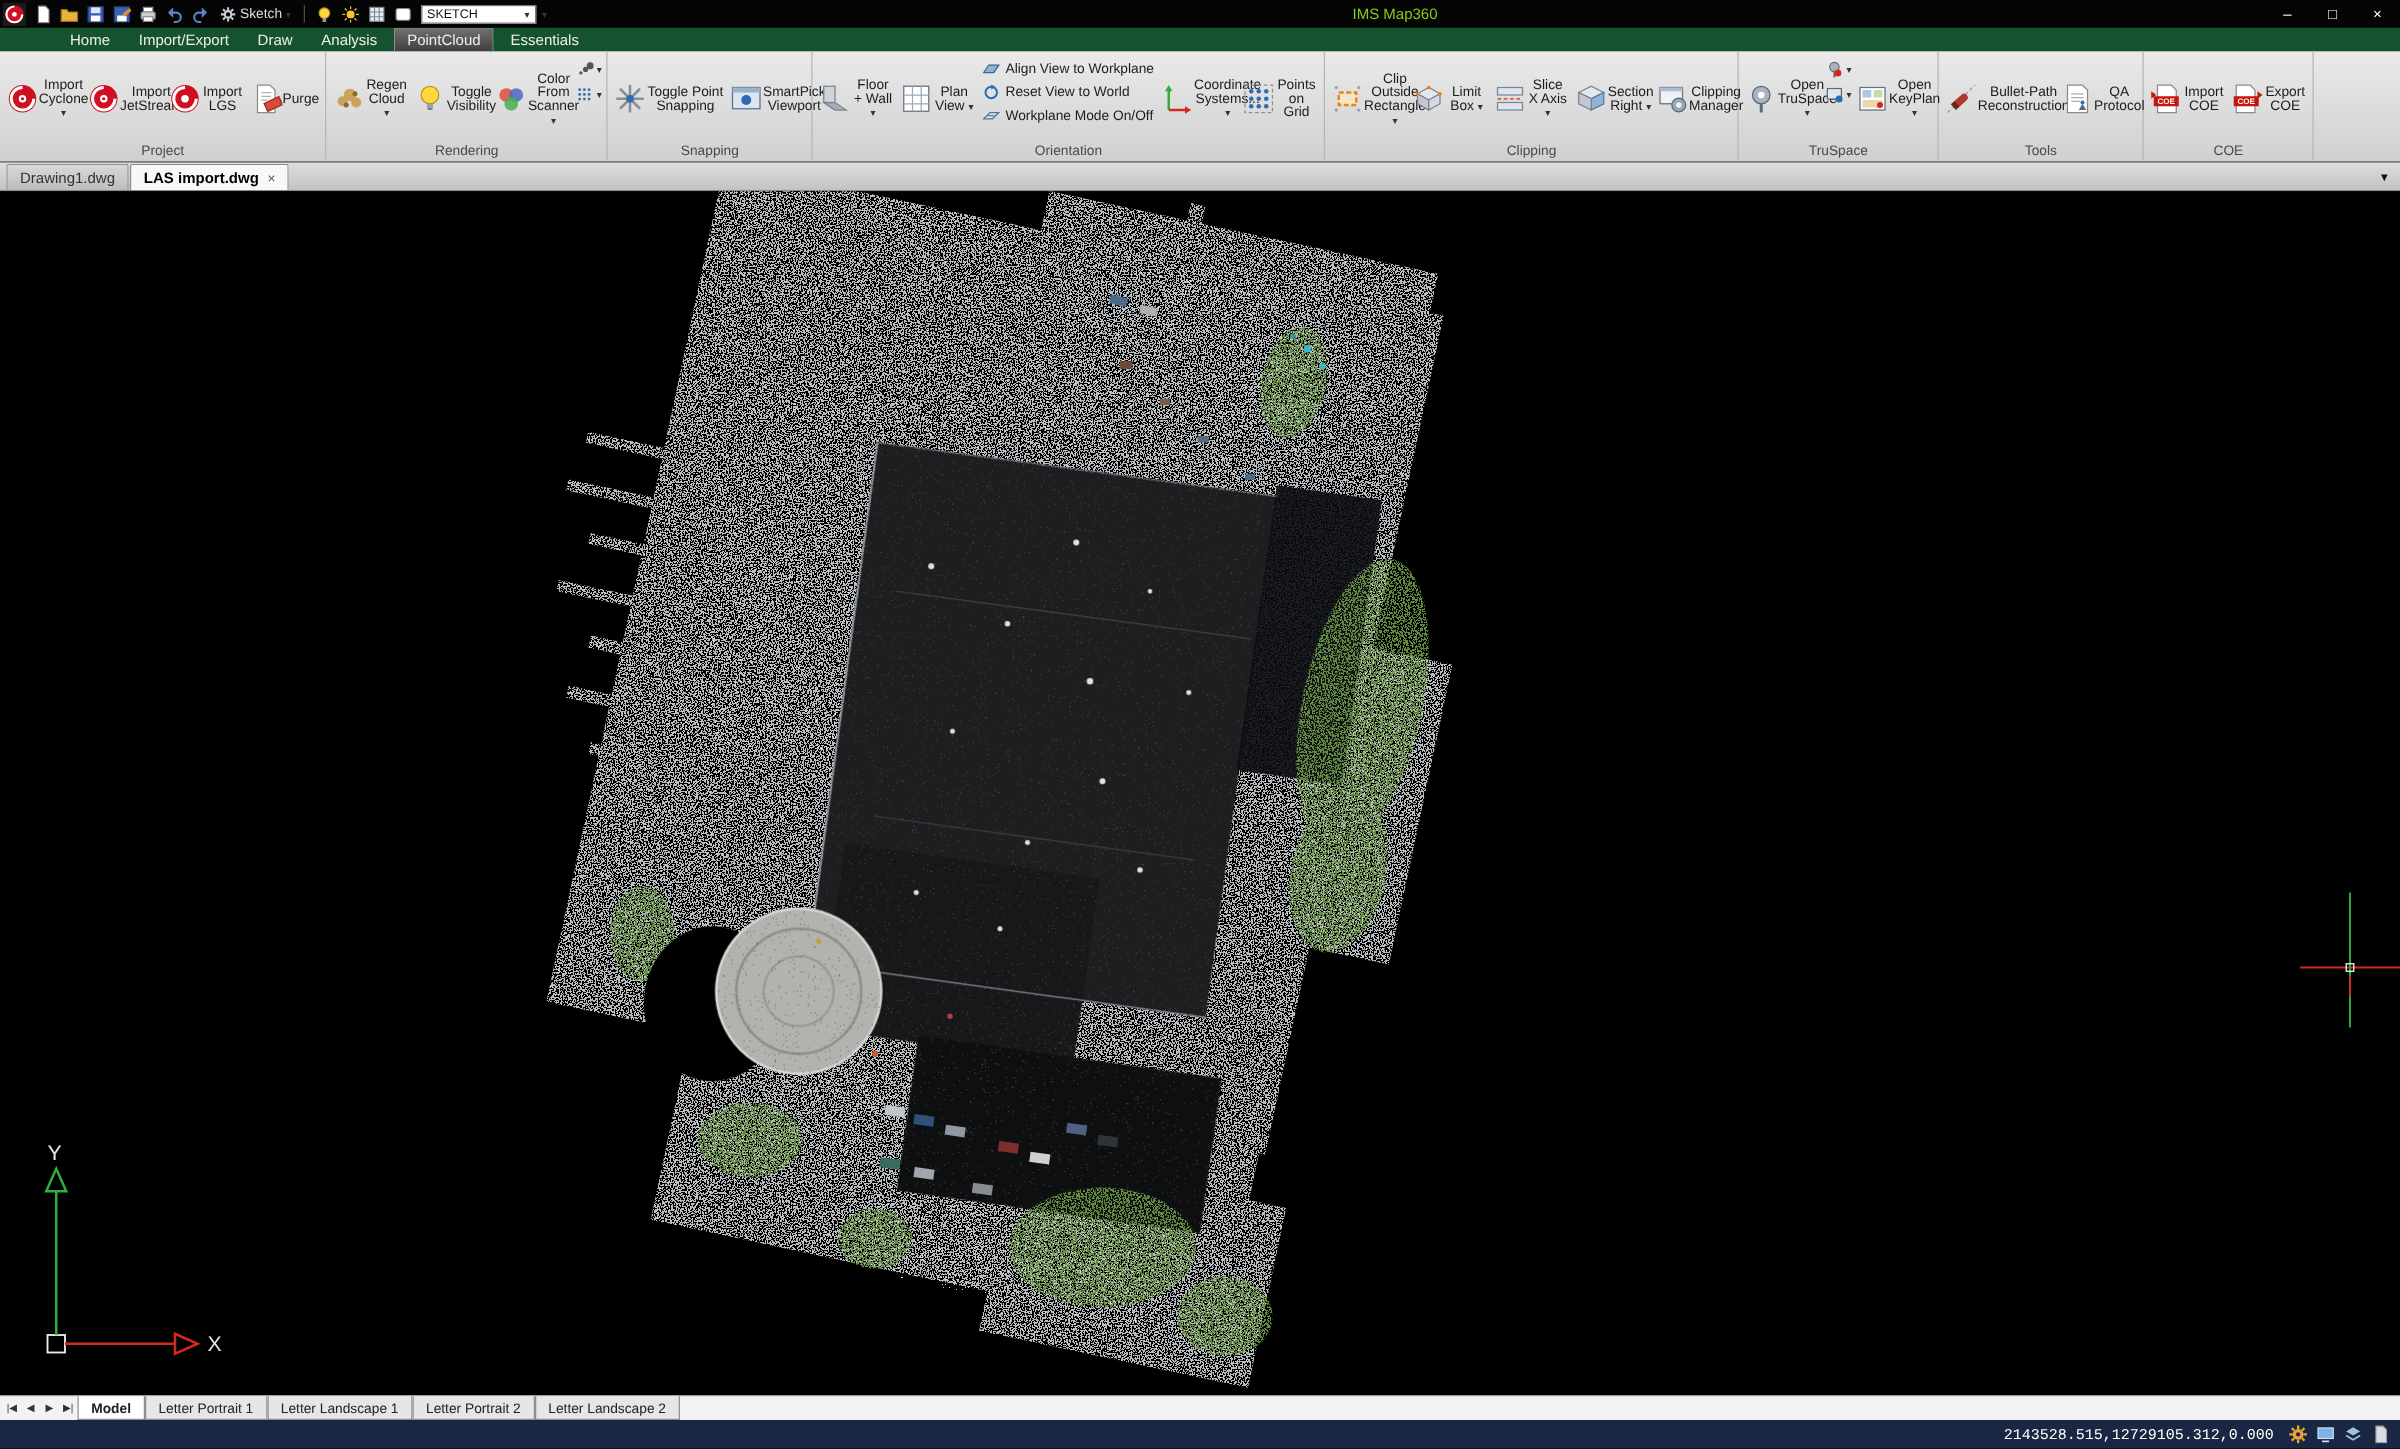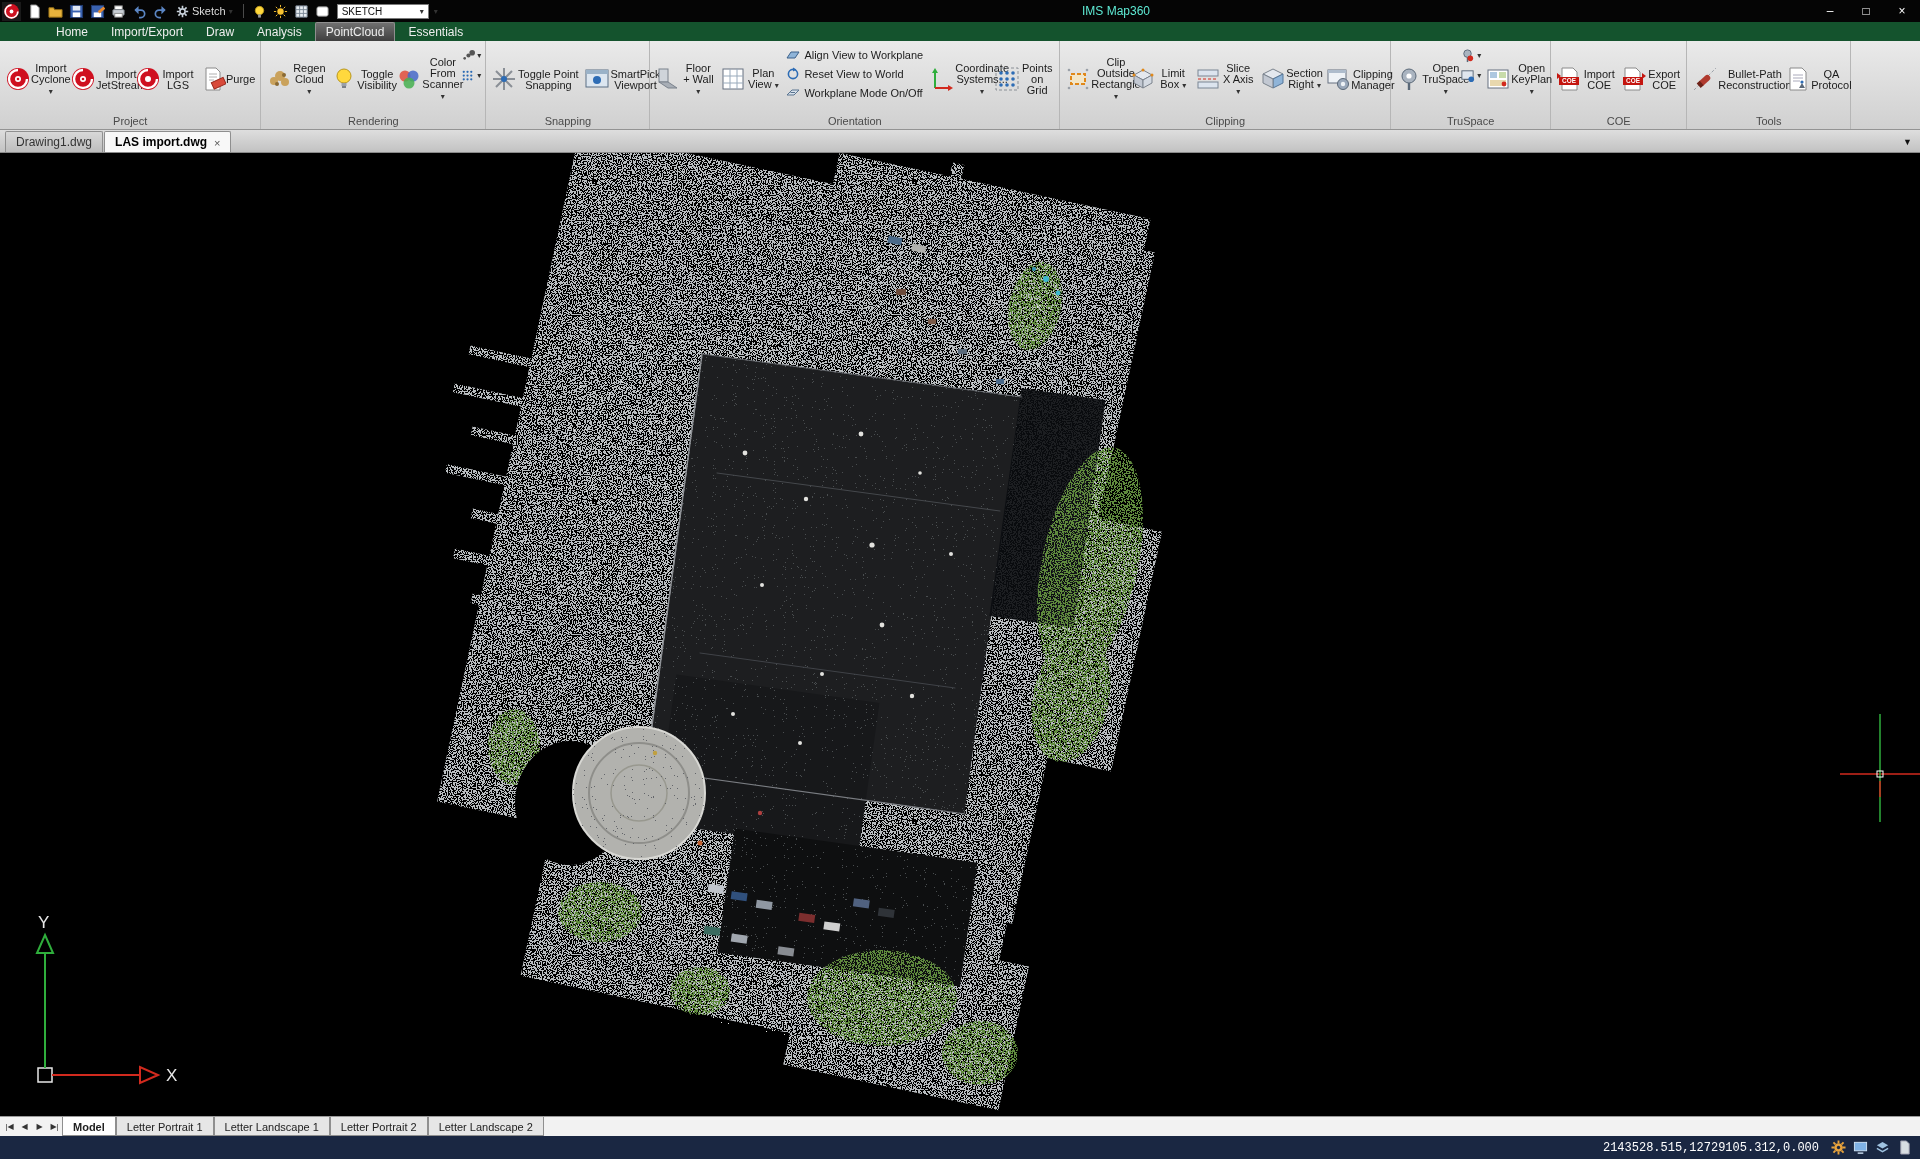--- a/index.html
+++ b/index.html
@@ -7,21 +7,21 @@
 
   
   .titlebar { height:22px; background:#050505; display:flex; align-items:center; color:#e8e8e8; position:relative; padding-left:2px; }
   .applogo { width:19px; height:19px; margin-right:4px; flex:none; }
   .qat { display:flex; align-items:center; gap:2px; }
   .qbtn { width:19px; height:19px; display:flex; align-items:center; justify-content:center; }
   .qbtn svg { width:15px; height:15px; }
   .ws { display:flex; align-items:center; gap:3px; font-size:11px; color:#ddd; margin:0 4px; }
   .vsep { width:1px; height:14px; background:#4a4a4a; margin:0 4px; }
   .combo { background:#fff; border:1px solid #7a7a7a; color:#111; font-size:10px; height:15px; min-width:92px; display:flex; align-items:center; justify-content:space-between; padding:0 4px; margin:0 3px; }
-  .apptitle { position:absolute; left:1082px; top:4px; font-size:12px; color:#5eead4; }
+  .apptitle { position:absolute; left:1082px; top:4px; font-size:12px; color:#84cc16; }
   .winctl { margin-left:auto; display:flex; height:100%; }
   .winctl .wbtn { width:36px; display:flex; align-items:center; justify-content:center; font-size:12px; color:#fff; }
 
   
   .tabrow { height:19px; background:#14532d; display:flex; align-items:flex-end; padding-left:46px; gap:3px; }
   .rtab { color:#eee; font-size:12px; line-height:12px; padding:3px 10px 3px; }
   .rtab.active { background:linear-gradient(#707070,#3f3f3f); border:1px solid #8f8f8f; border-bottom:none; border-radius:2px 2px 0 0;margin-top:46px; }
 
   
   .ribbon { height:89px; background:linear-gradient(#eaeaea,#d0d0d0); border-bottom:1px solid #939393; display:flex; }
@@ -463,44 +463,20 @@
               <circle cx="19" cy="18" r="2.4" fill="#d22a1e"></circle>
             </svg>
           <div><span>Open KeyPlan</span> <span class="caret">▾</span></div>
         </div>
       </div>
       <div class="rlabel">TruSpace</div>
     </div>
 
     <div class="rgroup">
       <div class="rbody">
-        <div class="bigbtn">
-          <svg viewBox="0 0 26 26">
-              <path d="M6 2h11l4 4v18H6z" fill="#fff" stroke="#8a8a8a"></path>
-              <path d="M1 7l4 3-4 3z" fill="#c4150f"></path>
-              <rect x="3" y="11" width="20" height="8" fill="#c4150f"></rect>
-              <text x="13" y="17.3" font-size="6.4" fill="#fff" text-anchor="middle" font-weight="bold">COE</text>
-            </svg>
-          <div><span>Import COE</span></div>
-        </div>
-        <div class="bigbtn">
-          <svg viewBox="0 0 26 26">
-              <path d="M4 2h11l4 4v18H4z" fill="#fff" stroke="#8a8a8a"></path>
-              <path d="M21 7l4 3-4 3z" fill="#c4150f"></path>
-              <rect x="2" y="11" width="20" height="8" fill="#c4150f"></rect>
-              <text x="12" y="17.3" font-size="6.4" fill="#fff" text-anchor="middle" font-weight="bold">COE</text>
-            </svg>
-          <div><span>Export COE</span></div>
-        </div>
-      </div>
-      <div class="rlabel">COE</div>
-    </div>
-
-    <div class="rgroup">
-      <div class="rbody">
         <div class="bigbtn wide">
           <svg viewBox="0 0 26 26">
               <path d="M2 24L24 2" stroke="#9aa0a8" stroke-dasharray="3 2"></path>
               <g transform="rotate(-42 13 14)">
                 <rect x="6" y="11" width="13" height="6" rx="3" fill="#b03a2e"></rect>
                 <rect x="4.5" y="11" width="4" height="6" fill="#6e2218"></rect>
               </g>
             </svg>
           <div><span>Bullet-Path Reconstruction</span></div>
         </div>
@@ -508,20 +484,44 @@
           <svg viewBox="0 0 26 26">
               <path d="M5 2h12l4 4v18H5z" fill="#fff" stroke="#8a8a8a"></path>
               <path d="M8 9h10M8 12h10M8 15h7" stroke="#aab"></path>
               <path d="M14 22l3-5 3 5z" fill="#5a6878"></path>
               <circle cx="17" cy="16" r="1.6" fill="#2d6cb5"></circle>
             </svg>
           <div><span>QA Protocol</span></div>
         </div>
       </div>
       <div class="rlabel">Tools</div>
+    </div>
+
+    <div class="rgroup">
+      <div class="rbody">
+        <div class="bigbtn">
+          <svg viewBox="0 0 26 26">
+              <path d="M6 2h11l4 4v18H6z" fill="#fff" stroke="#8a8a8a"></path>
+              <path d="M1 7l4 3-4 3z" fill="#c4150f"></path>
+              <rect x="3" y="11" width="20" height="8" fill="#c4150f"></rect>
+              <text x="13" y="17.3" font-size="6.4" fill="#fff" text-anchor="middle" font-weight="bold">COE</text>
+            </svg>
+          <div><span>Import COE</span></div>
+        </div>
+        <div class="bigbtn">
+          <svg viewBox="0 0 26 26">
+              <path d="M4 2h11l4 4v18H4z" fill="#fff" stroke="#8a8a8a"></path>
+              <path d="M21 7l4 3-4 3z" fill="#c4150f"></path>
+              <rect x="2" y="11" width="20" height="8" fill="#c4150f"></rect>
+              <text x="12" y="17.3" font-size="6.4" fill="#fff" text-anchor="middle" font-weight="bold">COE</text>
+            </svg>
+          <div><span>Export COE</span></div>
+        </div>
+      </div>
+      <div class="rlabel">COE</div>
     </div>
 
   </div>
 
   <div class="doctabs">
     <div class="dtab">
         <span>Drawing1.dwg</span>
       </div>
     <div class="dtab active">
       <span>LAS import.dwg</span>

